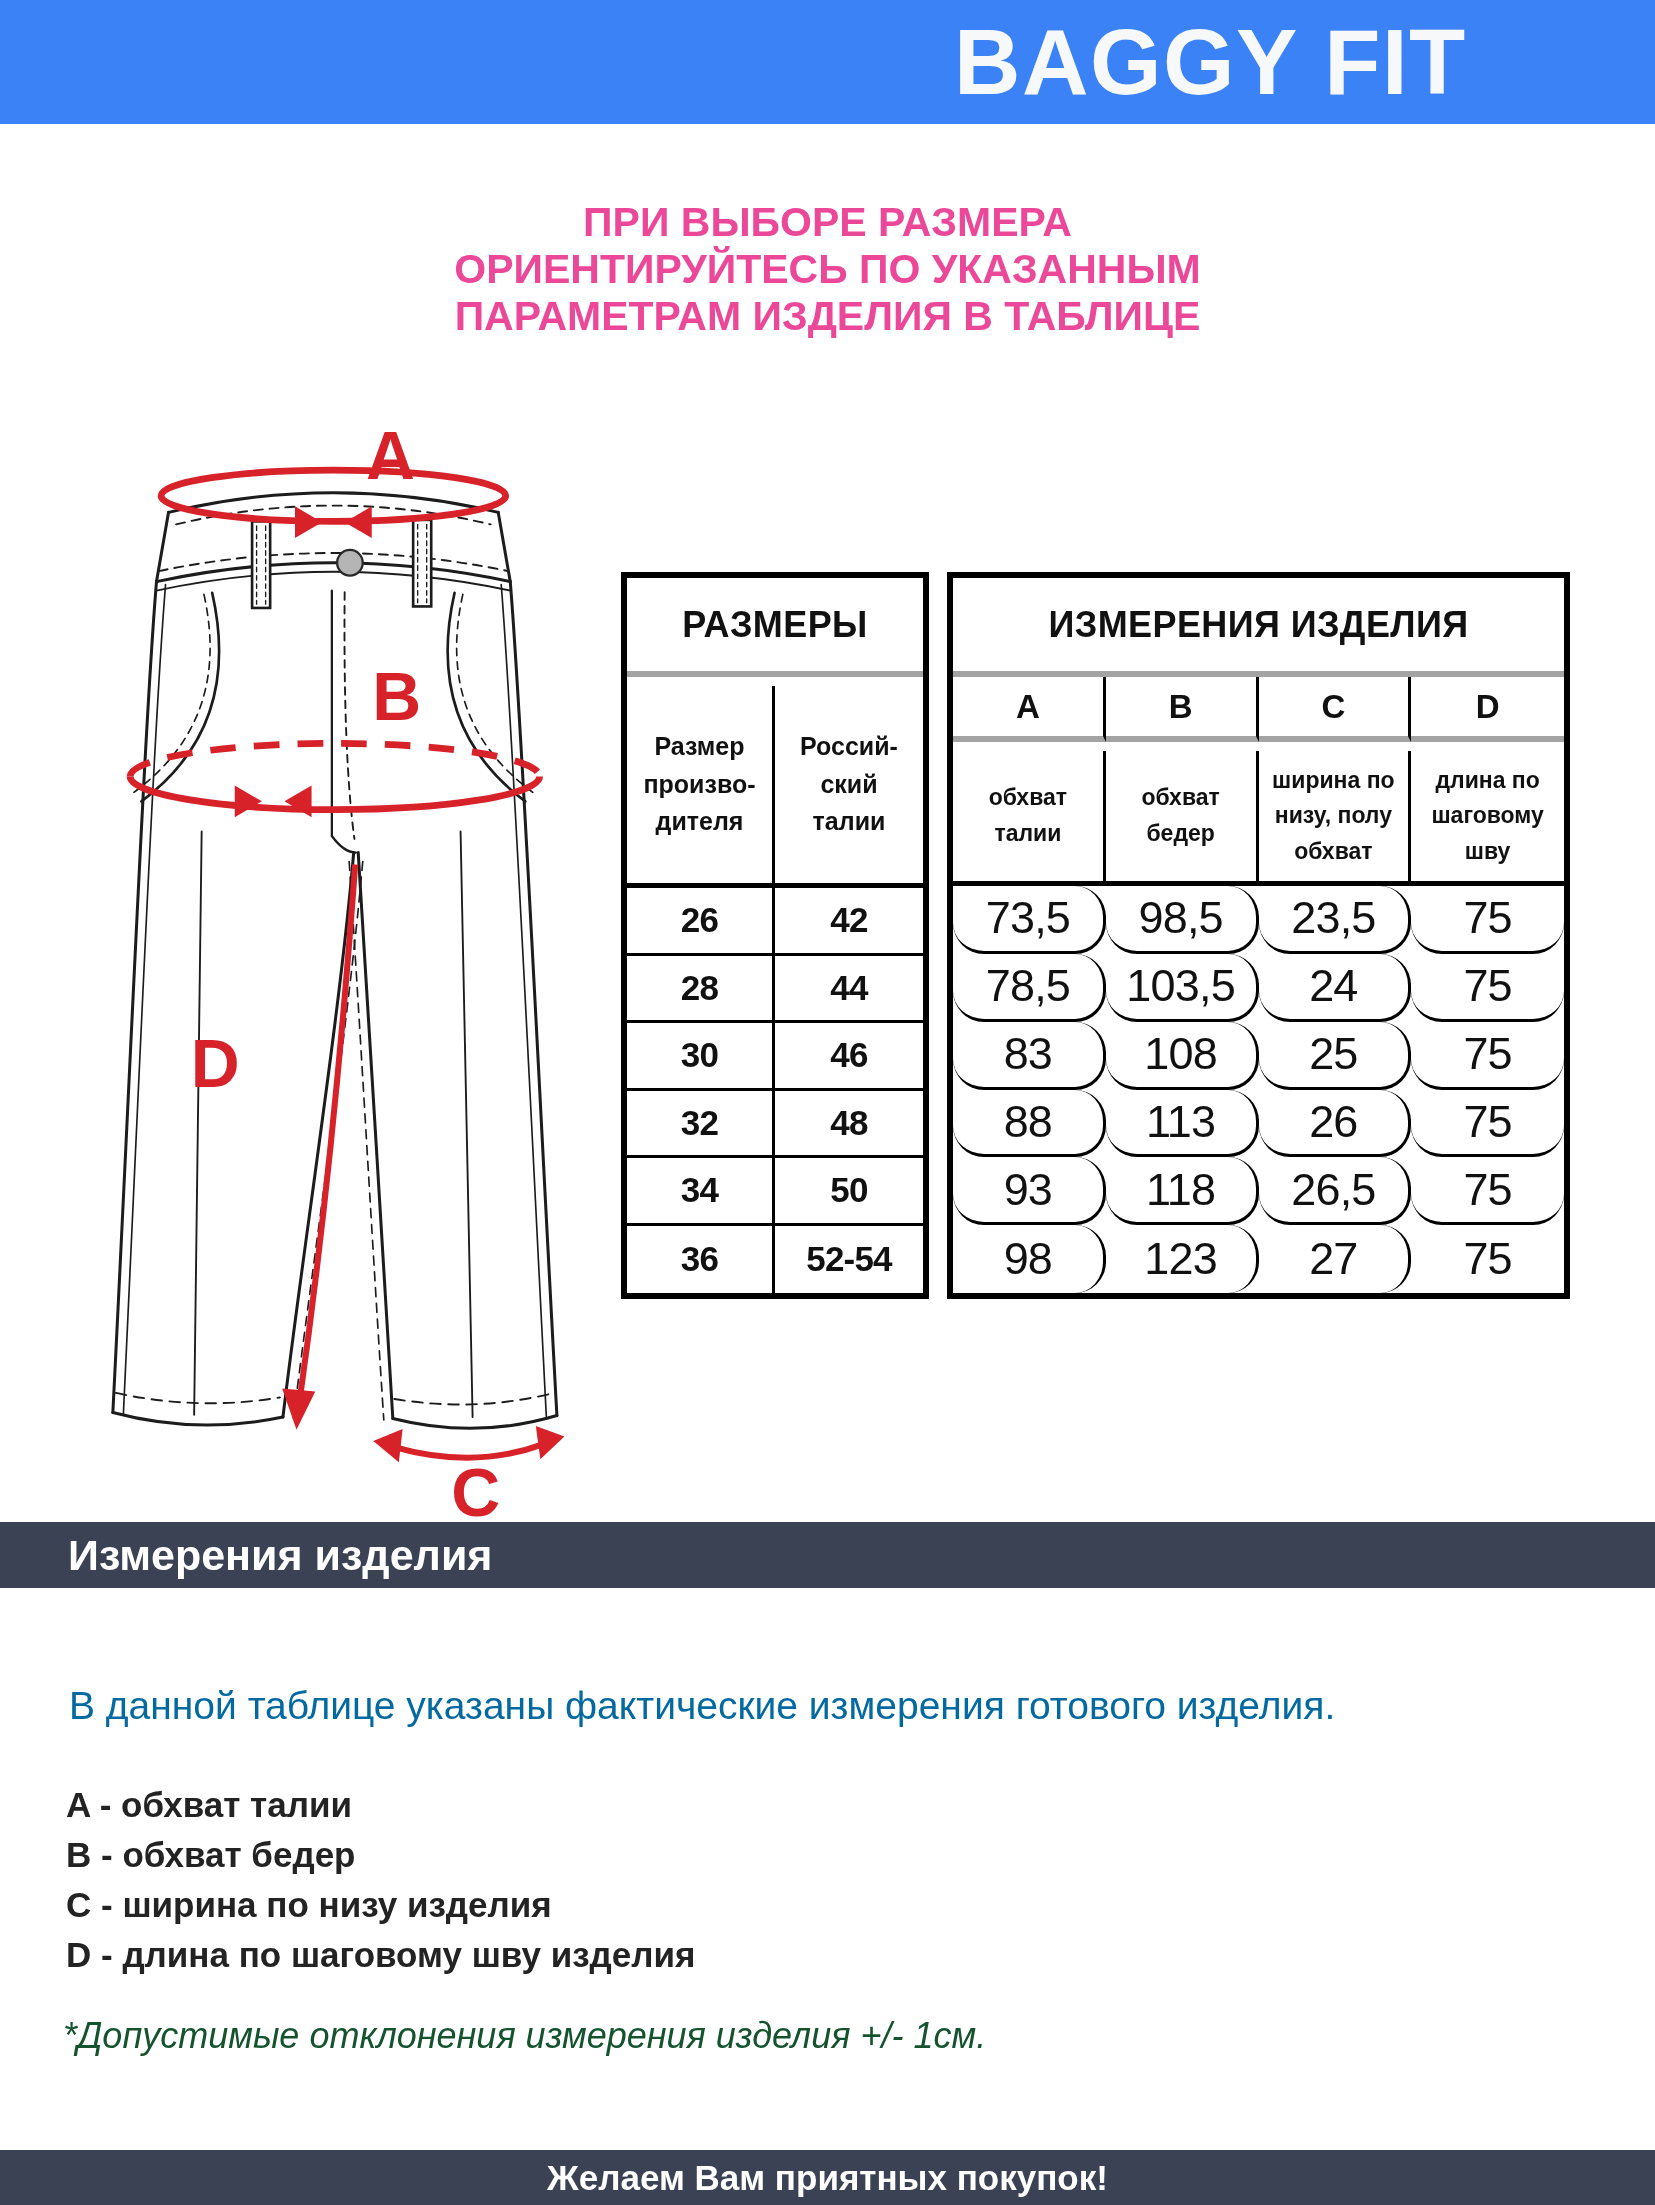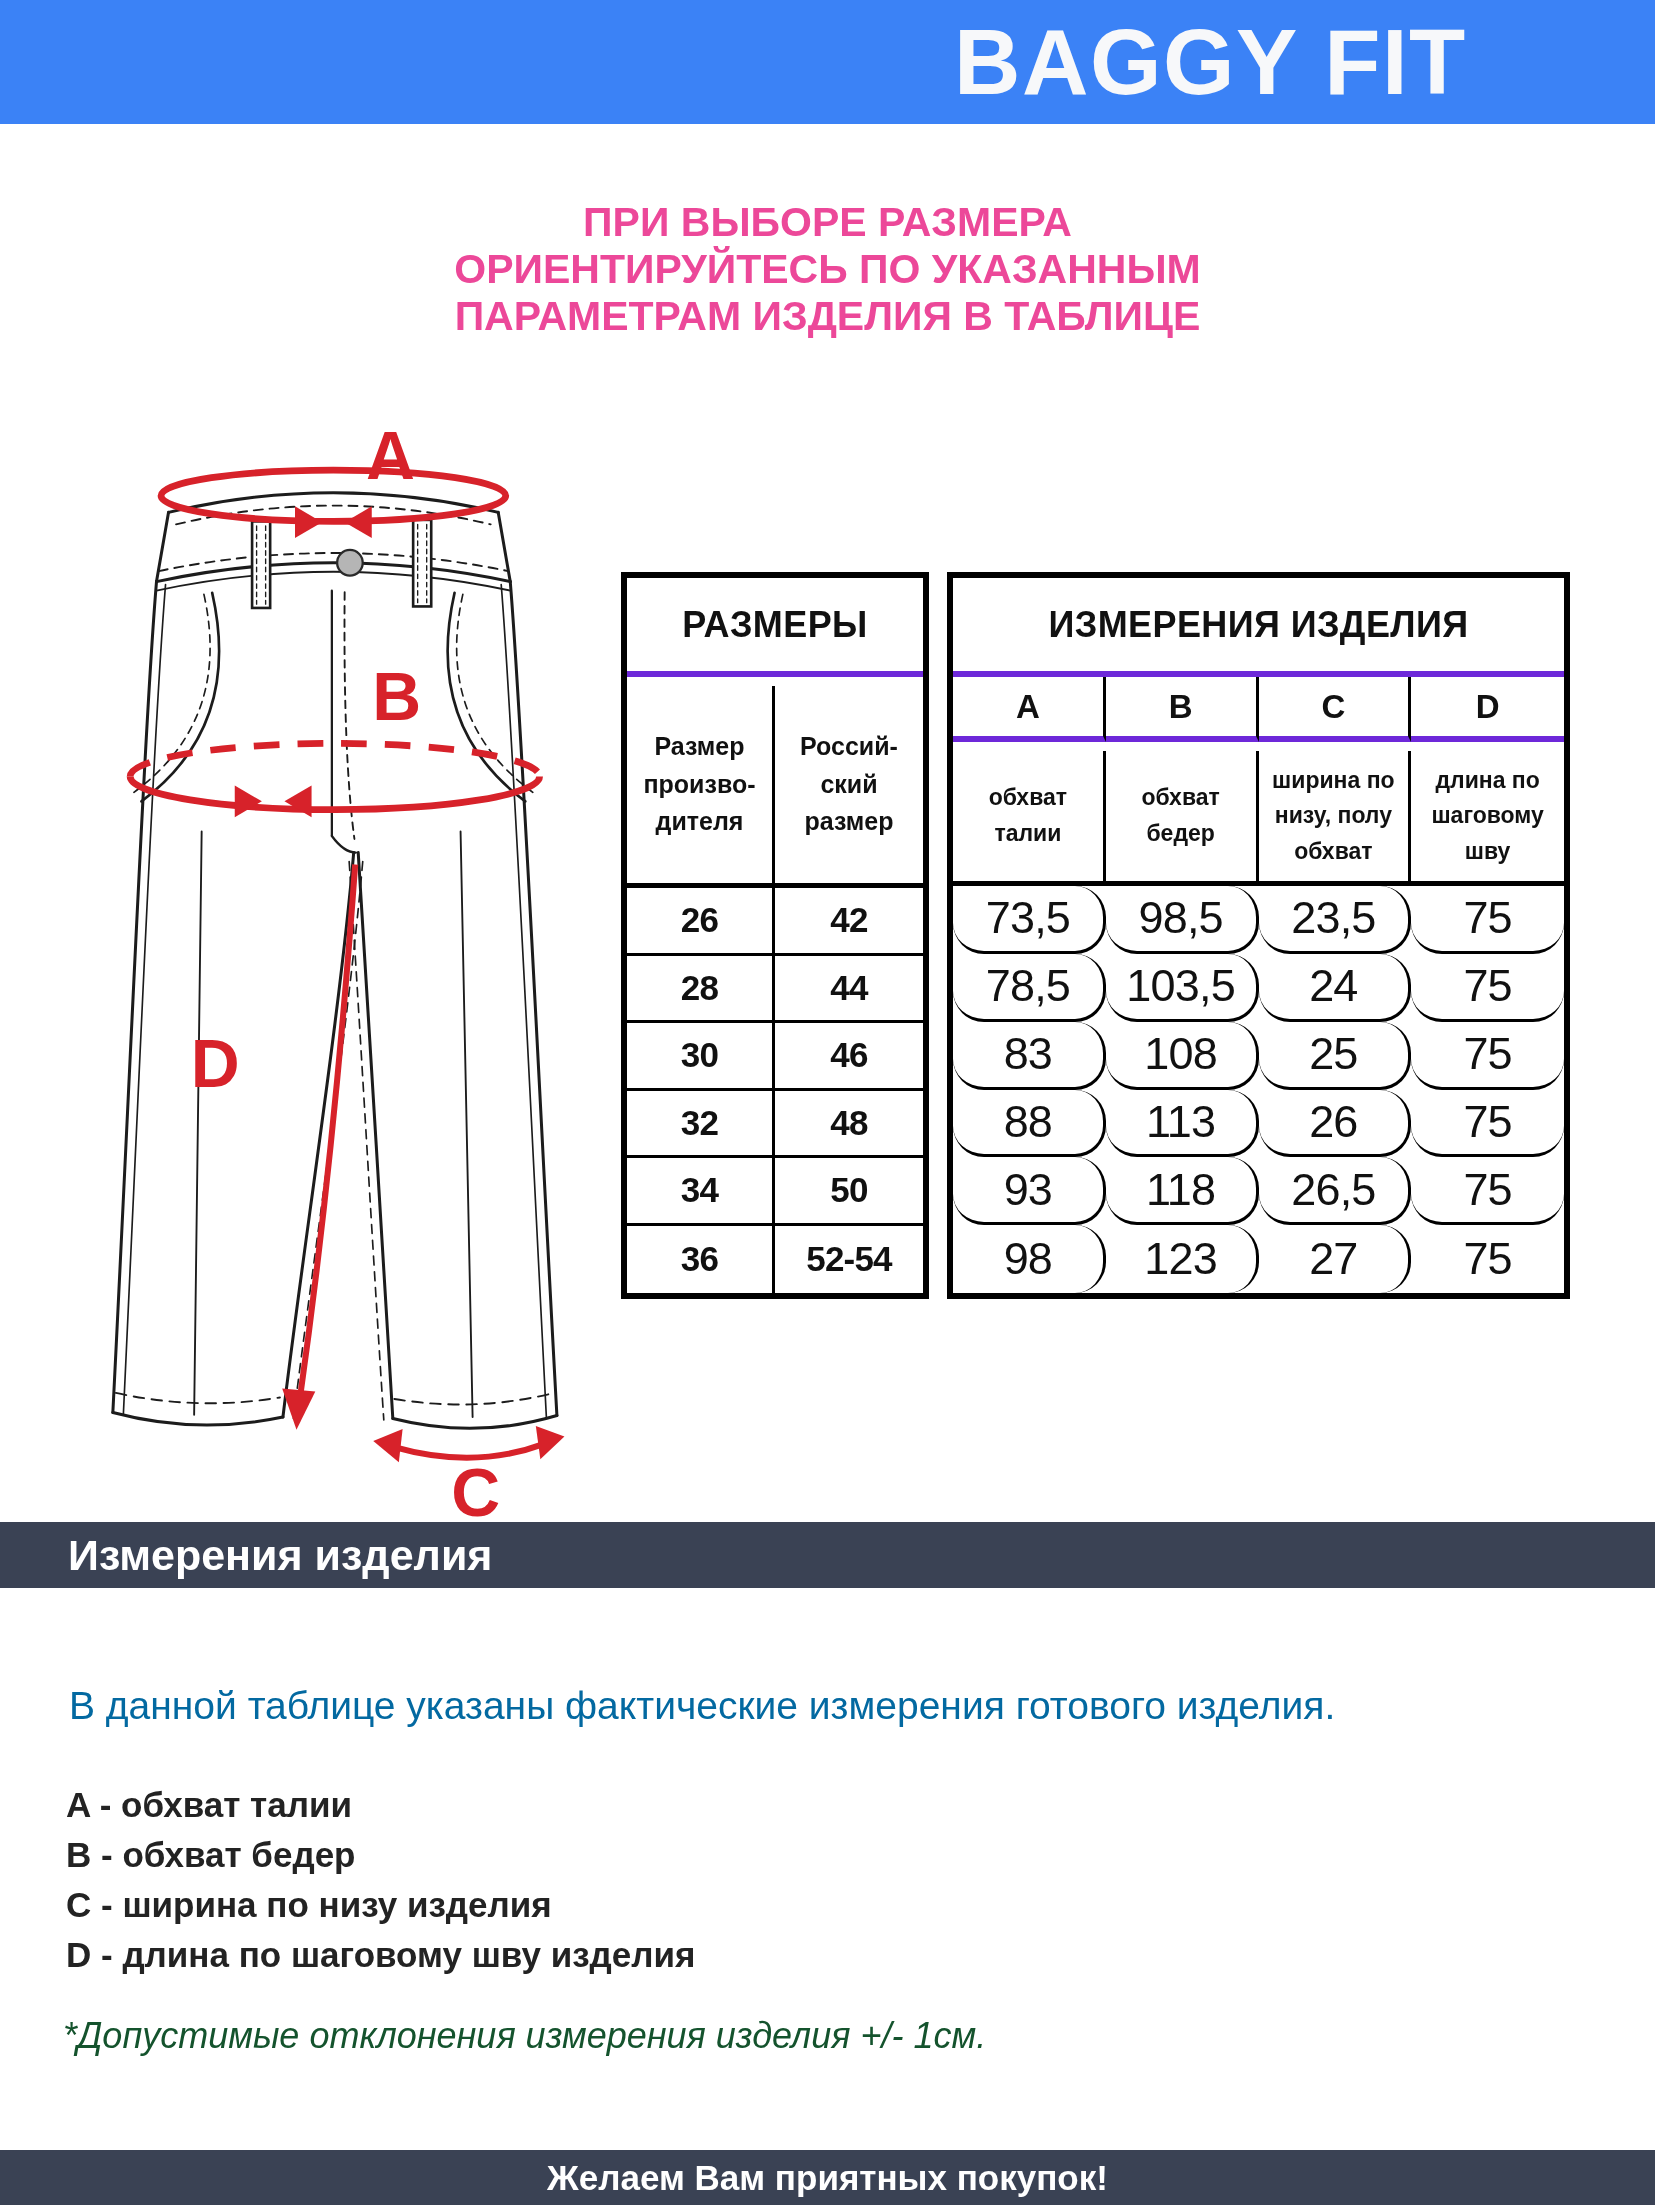--- a/index.html
+++ b/index.html
@@ -61,21 +61,21 @@
                grid-template-rows:99px 65px 144px repeat(6,1fr); }
   .cell {
     box-sizing:border-box; display:flex; align-items:center; justify-content:center;
     text-align:center; color:#111; overflow:hidden;
   }
   .span2 { grid-column:1 / -1; }
   .span4 { grid-column:1 / -1; }
   .pre { white-space:pre-line;margin-top:9px; }
   .vr  { border-right:3.8px solid #000; }
   .vr4 { border-right:3px solid #000; }
-  .bb8 { border-bottom:6px solid #6d28d9; }
+  .bb8 { border-bottom:6px solid #a3a3a3; }
   .bb7 { border-bottom:5.3px solid #000; }
   .bb4 { border-bottom:3px solid #000; }
   .hdr     { font-weight:bold; font-size:36px; letter-spacing:0.4px; }
   .sub     { font-weight:bold; font-size:25px; line-height:1.5; }
   .letter  { font-weight:bold; font-size:33px; }
   .mhead   { font-weight:bold; font-size:23px; line-height:1.55; }
   .dataL   { font-weight:bold; font-size:35px; letter-spacing:-0.8px; }
   .dataR   { font-weight:normal; font-size:45px; letter-spacing:-0.8px;border-radius:31px; }
 
   
@@ -177,21 +177,21 @@
     </svg>
   </div>
 
   <div class="tbl tbl-left">
     <div class="cell span2 hdr bb8">РАЗМЕРЫ</div>
     <div class="cell sub pre vr bb7">Размер
 произво-
 дителя</div>
     <div class="cell sub pre bb7">Россий-
 ский
-размер</div>
+талии</div>
 
     <div class="cell dataL vr bb4">26</div>
     <div class="cell dataL bb4">42</div>
     <div class="cell dataL vr bb4">28</div>
     <div class="cell dataL bb4">44</div>
     <div class="cell dataL vr bb4">30</div>
     <div class="cell dataL bb4">46</div>
     <div class="cell dataL vr bb4">32</div>
     <div class="cell dataL bb4">48</div>
     <div class="cell dataL vr bb4">34</div>

